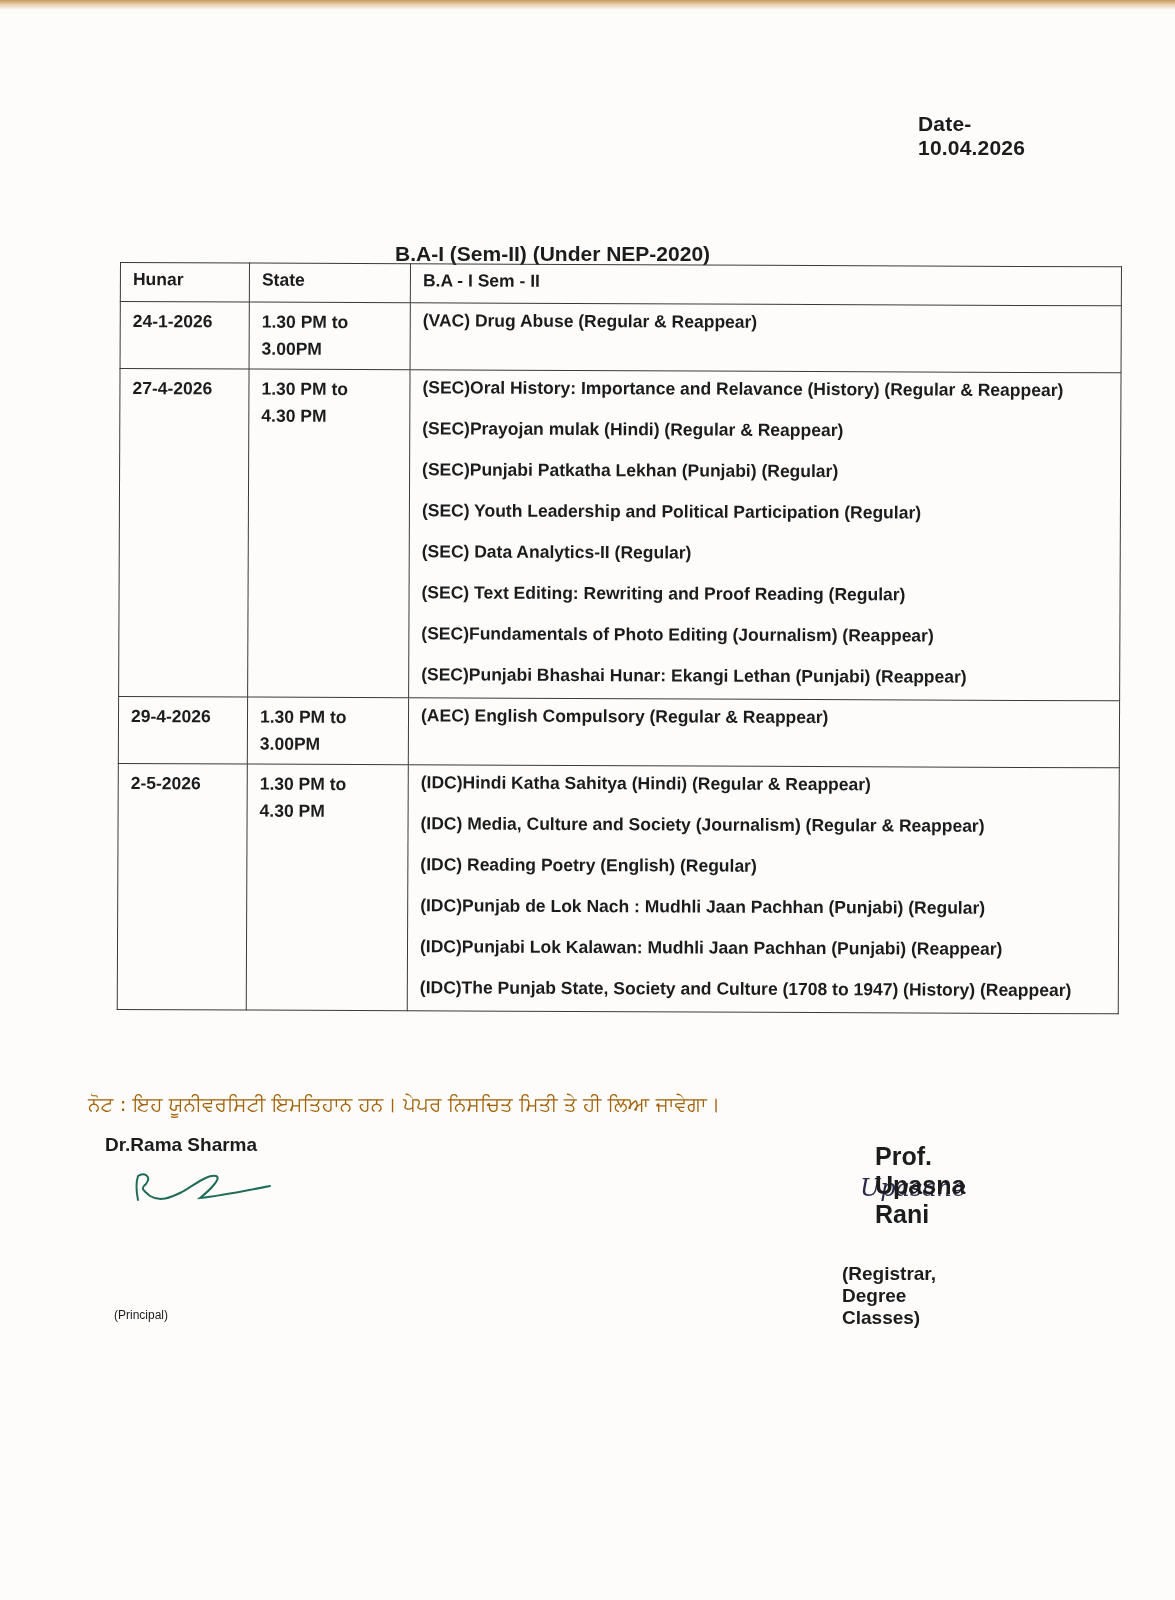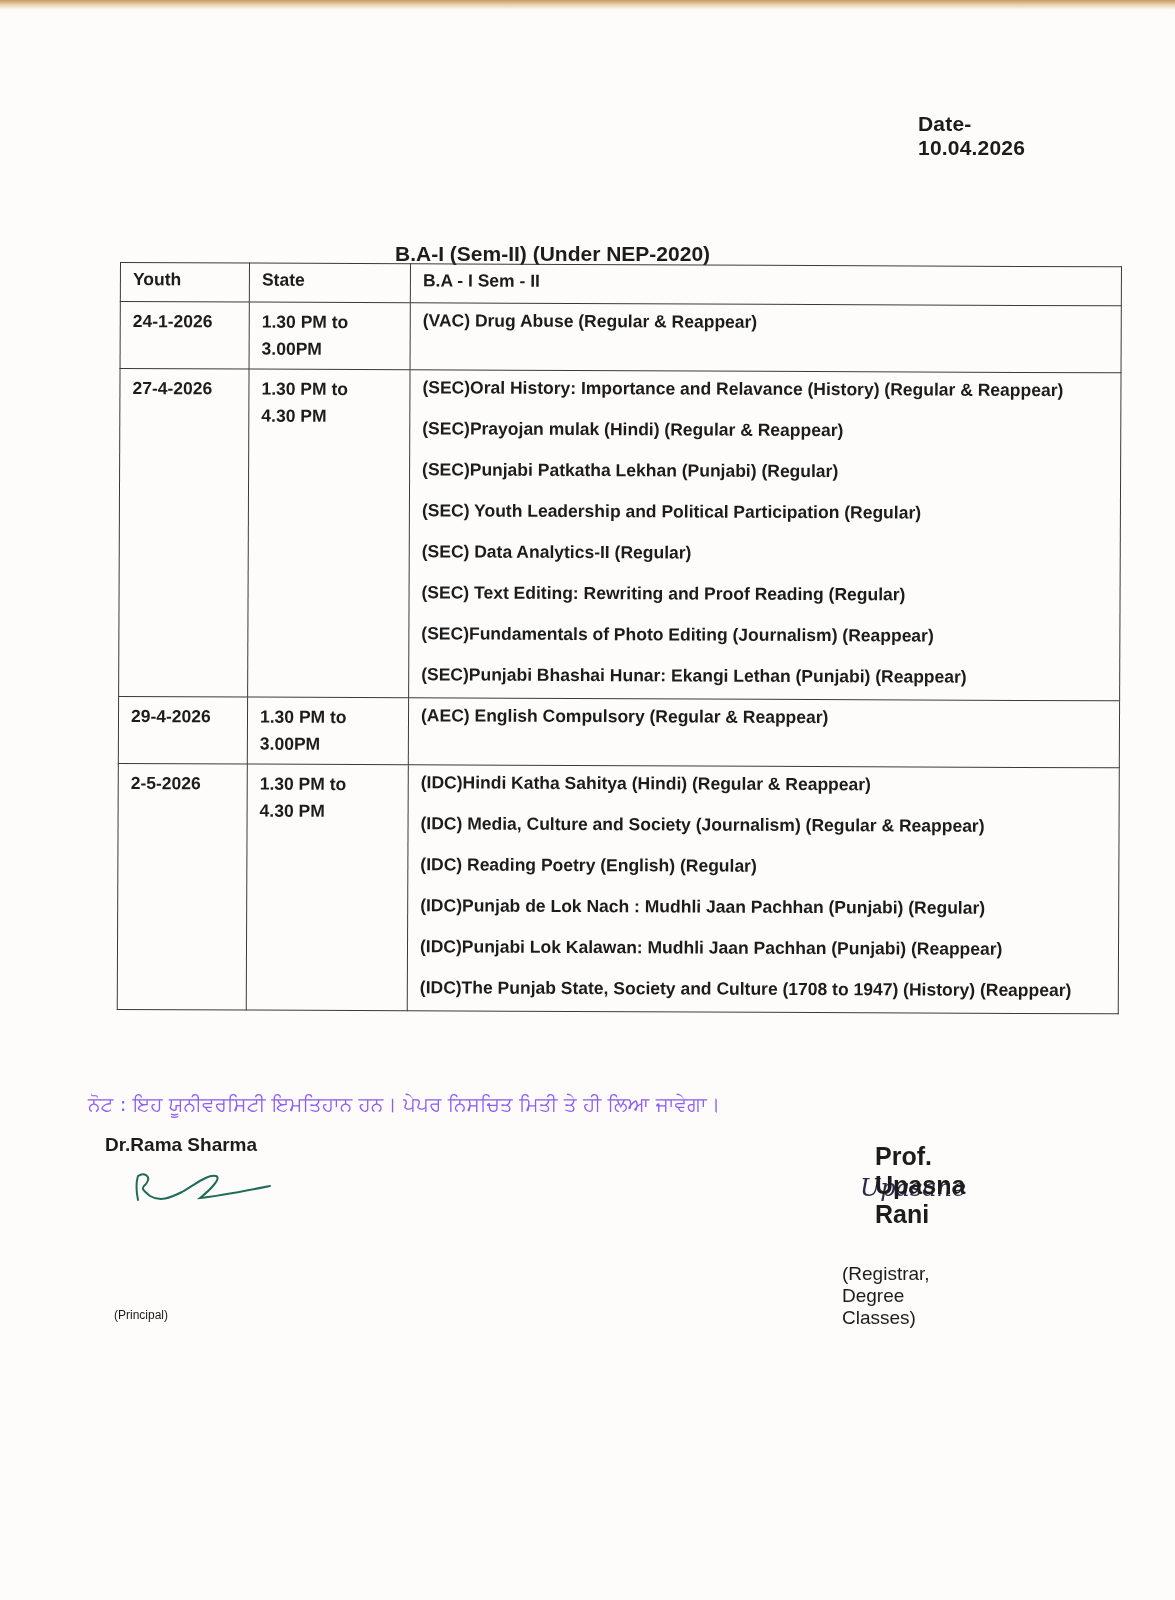--- a/index.html
+++ b/index.html
@@ -42,55 +42,55 @@
   .col-date { width: 106px; }
   .col-time { width: 138px; }
   .time-cell { line-height: 27px; }
   .date-cell { line-height: 27px; }
   .subject { line-height: 22px; margin: 0 0 19px 0; }
   .subject:last-child { margin-bottom: 6px; }
   .row-single td { height: 50px; }
   .note {
     position: absolute; left: 88px; top: 1092px;
     font-family: "DejaVu Sans", sans-serif;
-    font-size: 20px; color: #8b5cf6;
+    font-size: 20px; color: #a16207;
   }
   .sig-left-mark { position: absolute; left: 130px; top: 1170px; }
   .sig-left-name {
     position: absolute; left: 105px; top: 1134px;
     font-size: 19px; font-weight: bold;
   }
   .sig-left-role {
     position: absolute; left: 114px; top: 1308px;
     font-size: 12px; font-weight: normal;
   }
   .sig-right-mark { position: absolute; left: 860px; top: 1170px; }
   .sig-right-name {
     position: absolute; left: 875px; top: 1142px;
     font-size: 25px; font-weight: bold;
   }
   .sig-right-role {
     position: absolute; left: 842px; top: 1263px;
-    font-size: 19px; font-weight: normal;
+    font-size: 19px; font-weight: bold;
   }
 </style>
 </head>
 <body>
 
 <div class="top-edge"></div>
 
 <div class="page">
 
   <div class="date-line">Date- 10.04.2026</div>
   <div class="subtitle">B.A-I (Sem-II) (Under NEP-2020)</div>
 
   <table class="sheet">
     <thead>
       <tr>
-        <th class="col-date">Youth</th>
+        <th class="col-date">Hunar</th>
         <th class="col-time">State</th>
         <th>B.A - I Sem - II</th>
       </tr>
     </thead>
     <tbody>
 
       <tr class="row-single">
         <td class="date-cell">24-1-2026</td>
         <td class="time-cell">
           <div>1.30 PM to</div>

